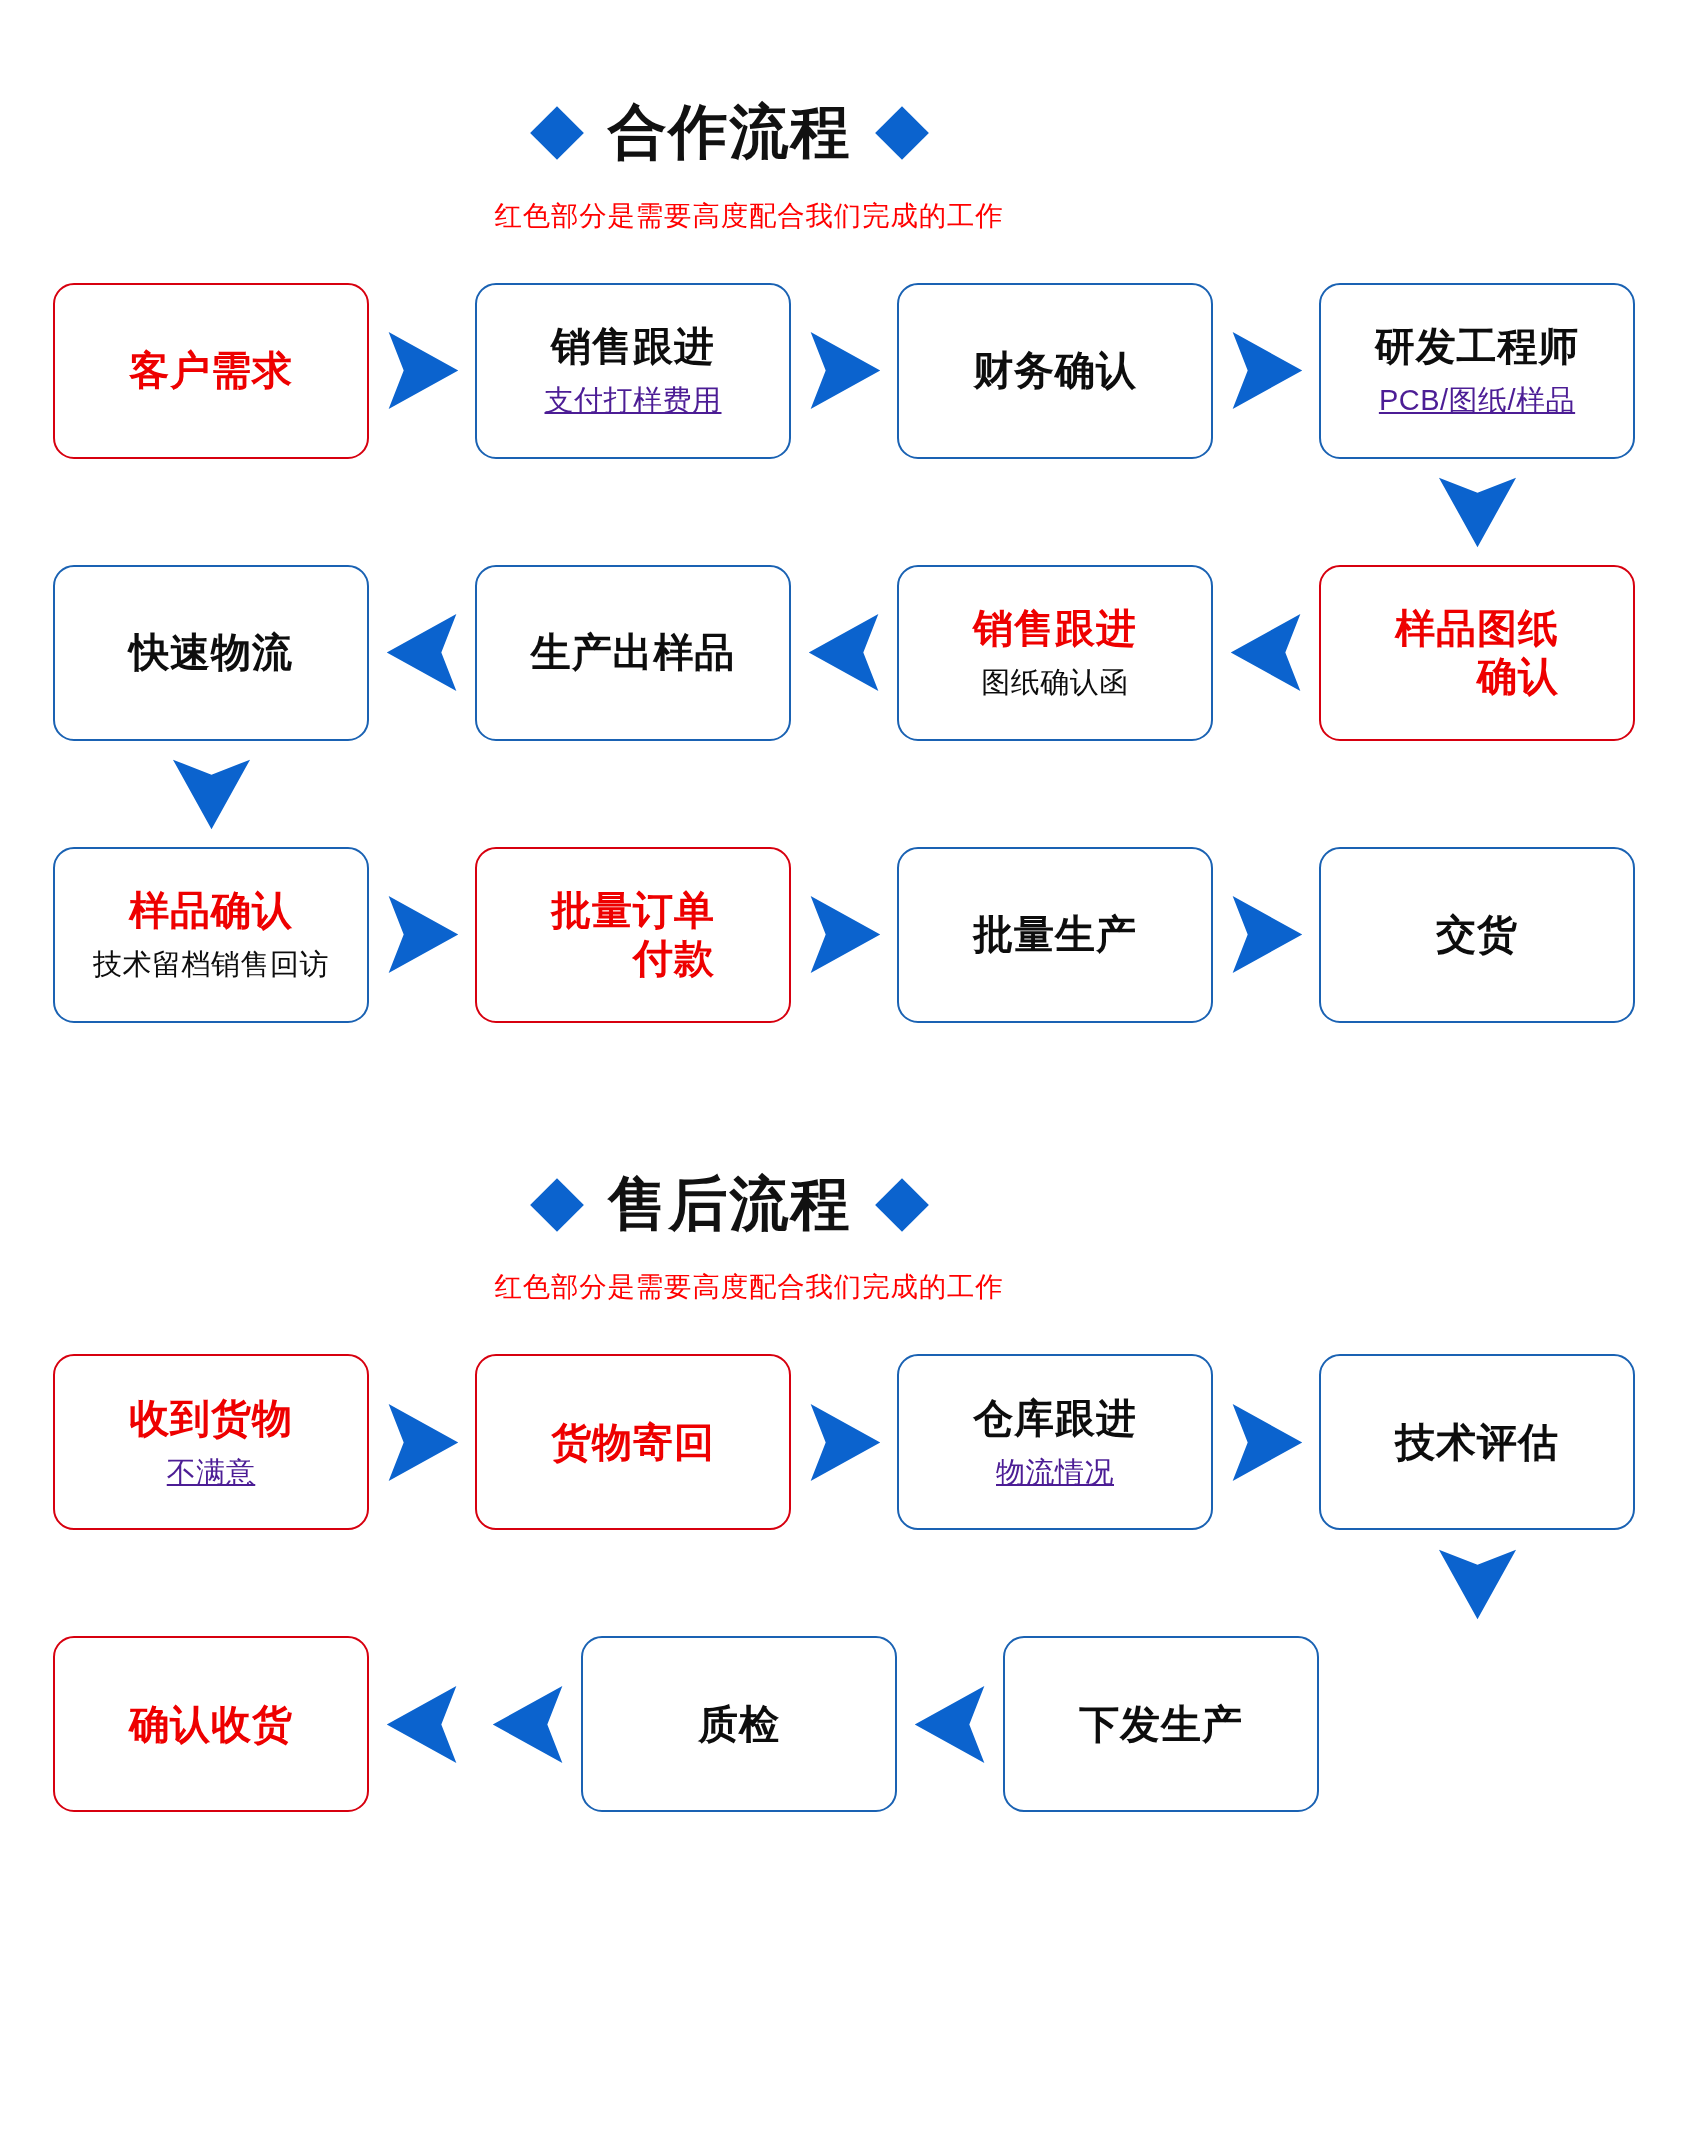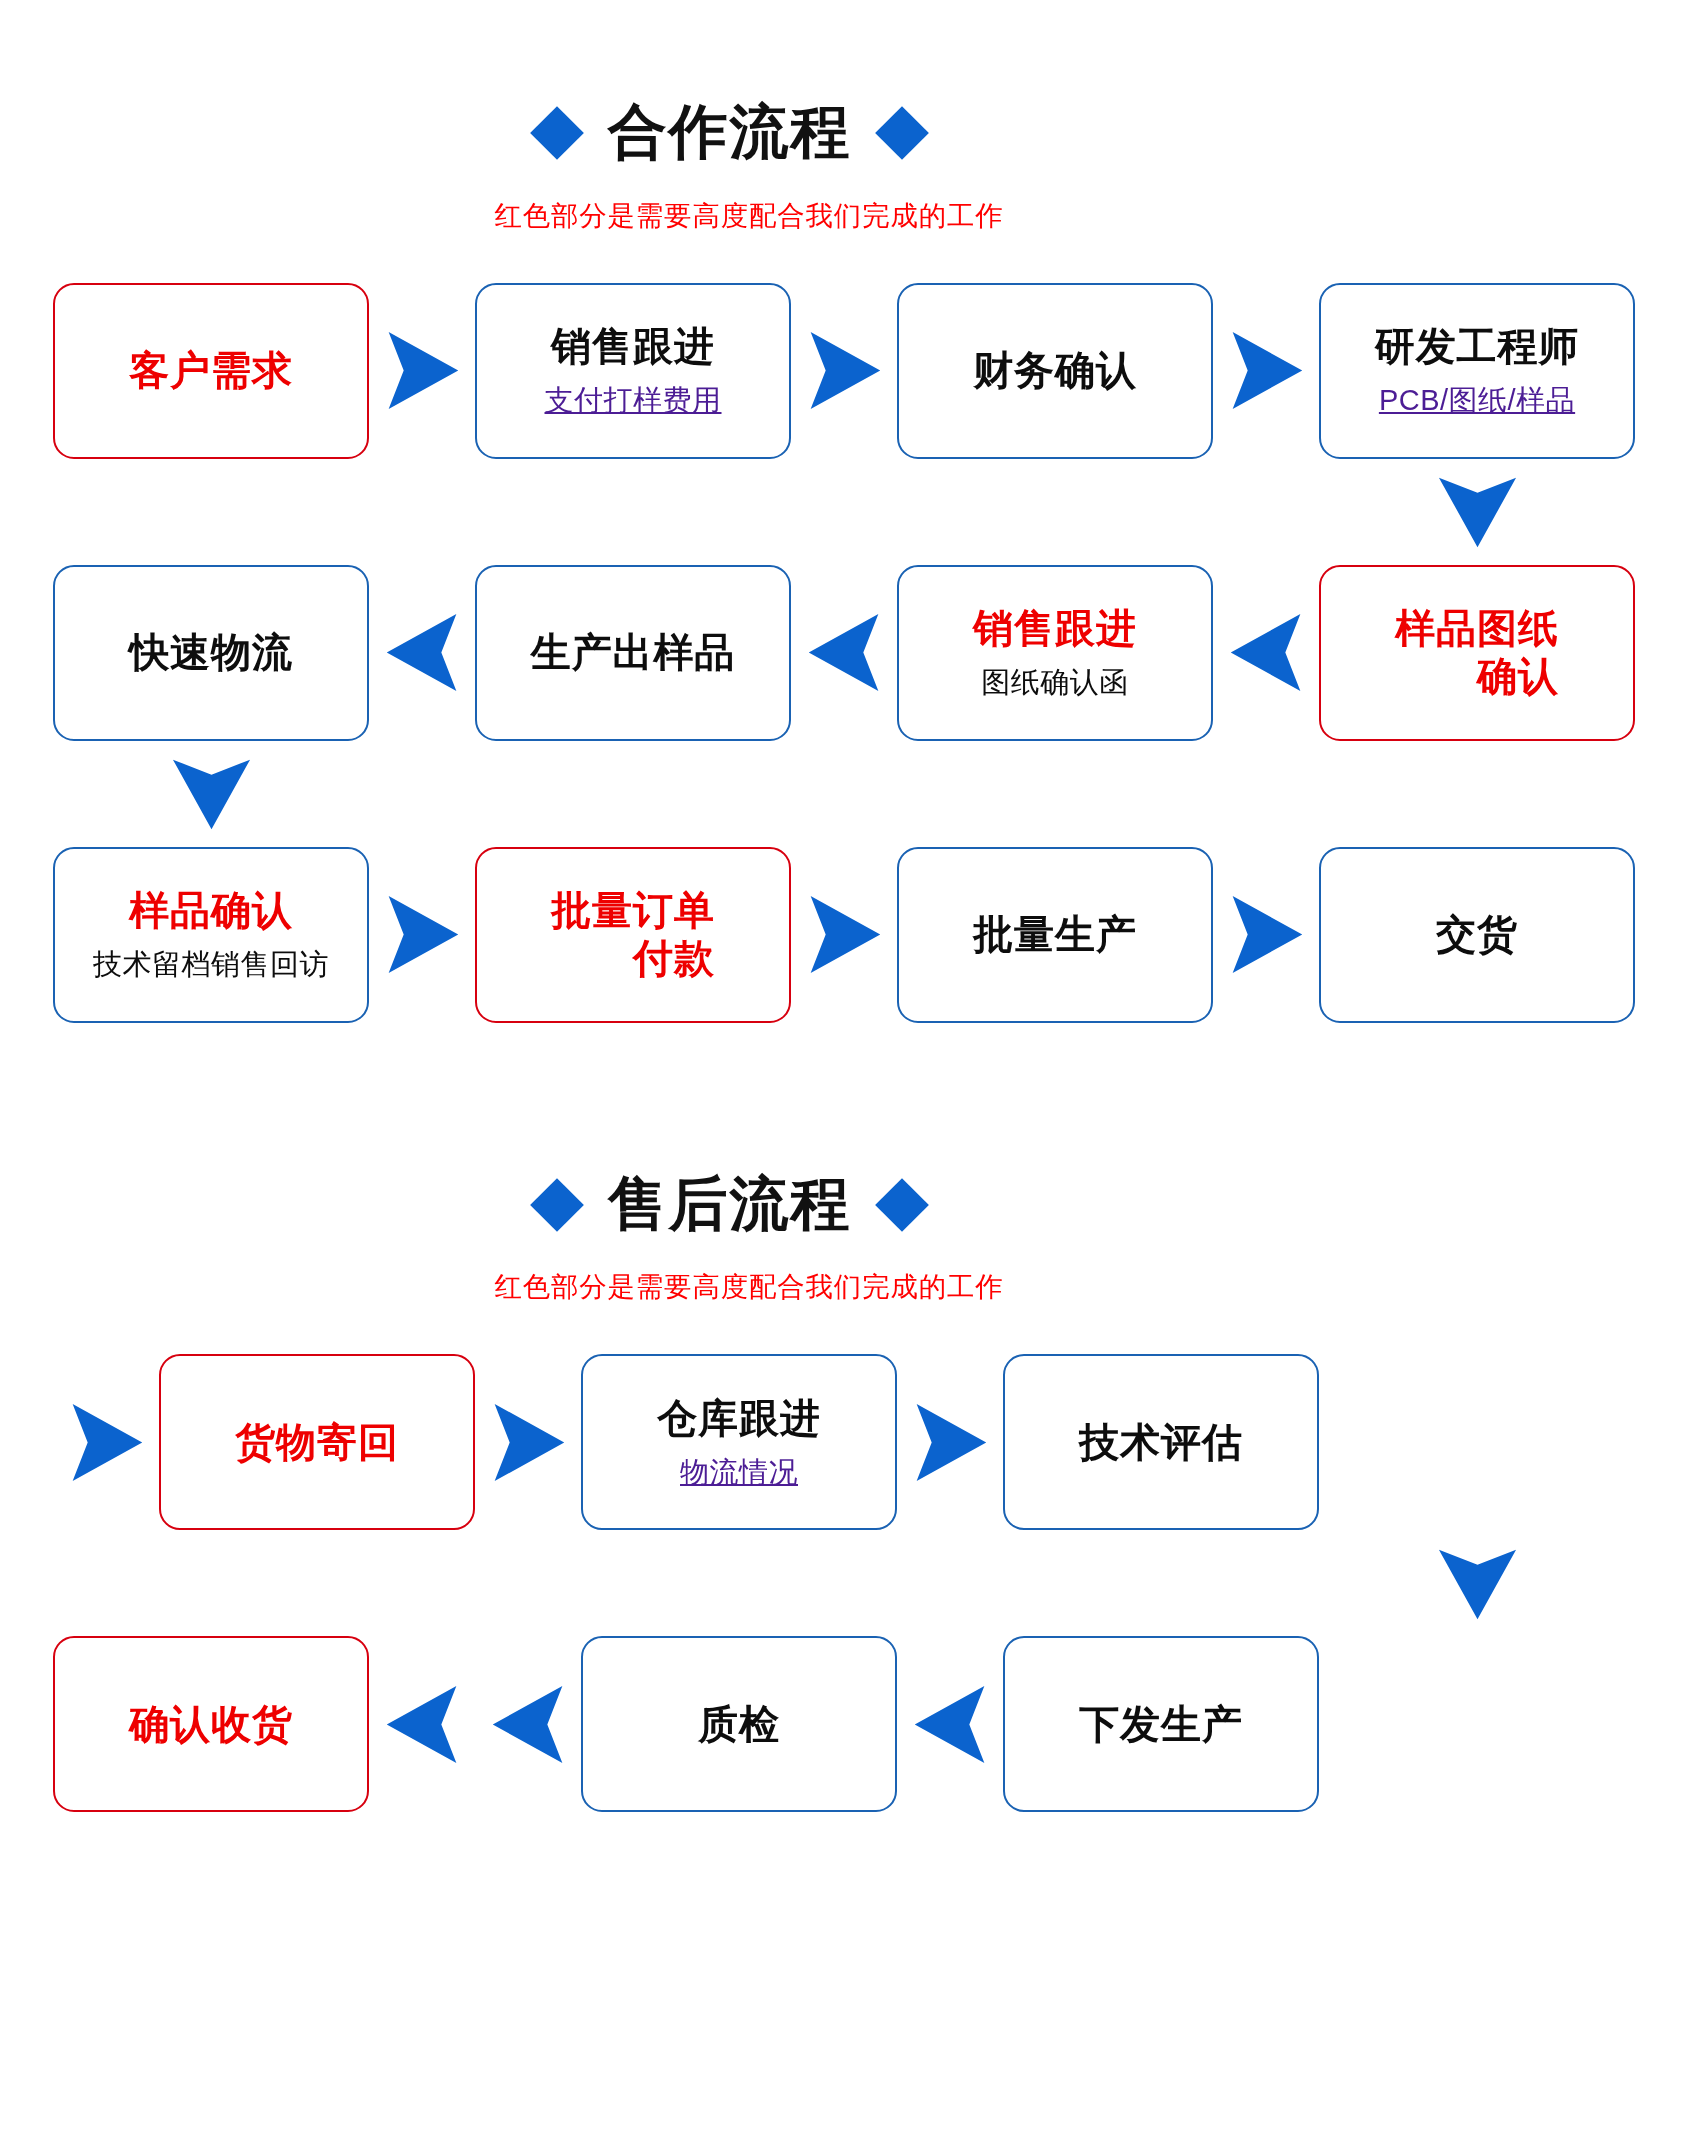--- a/index.html
+++ b/index.html
@@ -200,20 +200,24 @@
       <div class="block-gap"></div>
       <div class="section">
         <div class="sec-title">
           <span class="dia"></span>
           <span>售后流程</span>
           <span class="dia"></span>
         </div>
         <div class="sec-sub">红色部分是需要高度配合我们完成的工作</div>
         <div class="rows">
           <div class="row">
+            <div class="node red">
+              <div class="t red">收到货物</div>
+              <div class="s red">不满意</div>
+            </div>
             <div class="arrow-h">
               <svg width="79" height="81" viewBox="0 0 84 86" aria-hidden="true">
                 <path d="M6 2 L80 43 L6 84 L22 43 Z" fill="#0B63CE"></path>
               </svg>
             </div>
             <div class="node red">
               <div class="t red">货物寄回</div>
             </div>
             <div class="arrow-h">
               <svg width="79" height="81" viewBox="0 0 84 86" aria-hidden="true">

